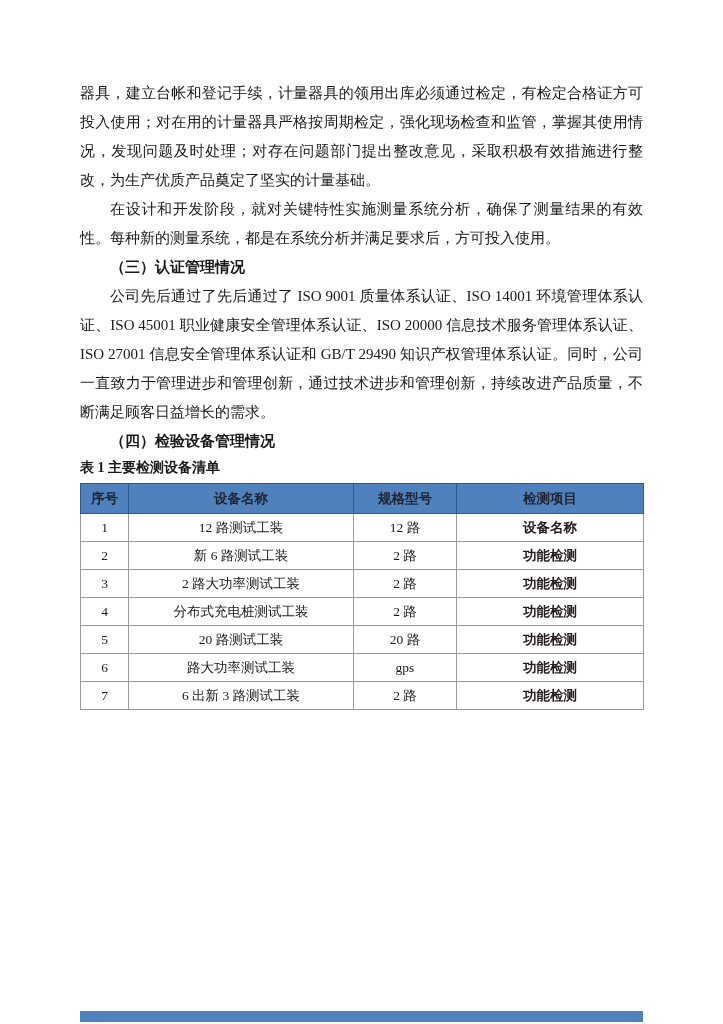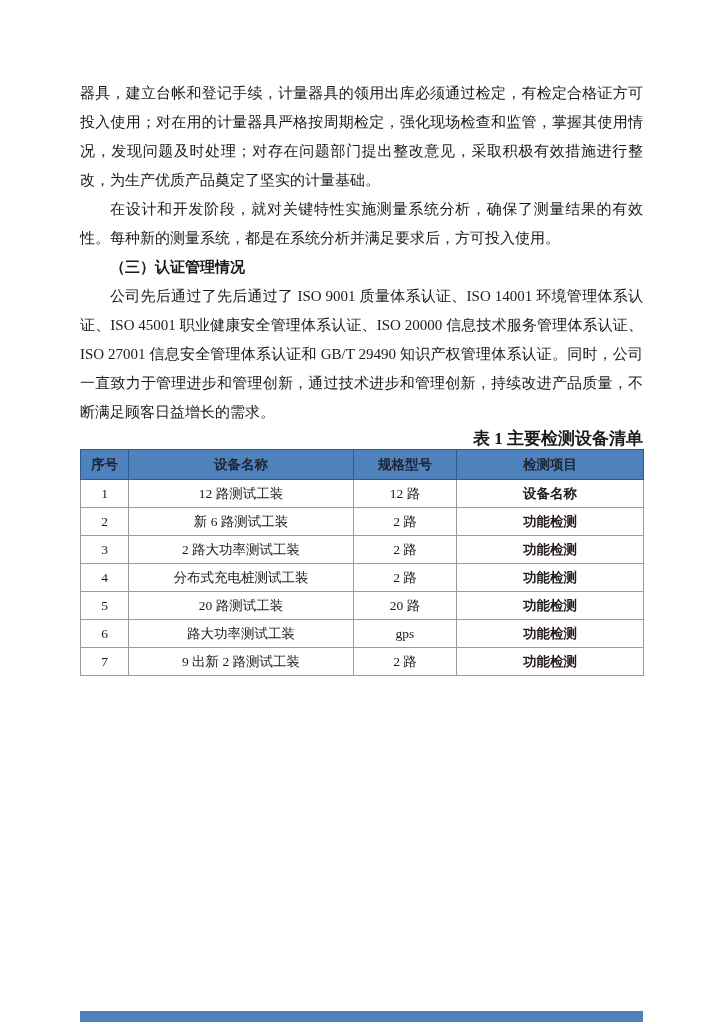--- a/index.html
+++ b/index.html
@@ -25,26 +25,27 @@
     font-size:15px;
     line-height:29px;
     text-align:justify;
     text-justify:inter-ideograph;
     word-break:break-all;
   }
   .indent{text-indent:2em;}
   .heading{font-weight:bold;}
   .tbl-title{
     margin-top:2px;
-    text-align:right;
-    font-size:17px;
+    text-align:left;
+    font-size:14px;
     font-weight:bold;
     line-height:20px;
   }
   table.equip{
+    margin-top:5px;
     width:563px;
     border-collapse:collapse;
     table-layout:fixed;
     font-size:13.5px;
   }
   table.equip th{
     background:var(--header-bg);
     color:#1f2430;
     font-weight:bold;
     height:29px;
@@ -70,20 +71,21 @@
 </style>
 </head>
 <body>
 
 <div class="page">
   <div class="content">
     <p class="para">器具，建立台帐和登记手续，计量器具的领用出库必须通过检定，有检定合格证方可投入使用；对在用的计量器具严格按周期检定，强化现场检查和监管，掌握其使用情况，发现问题及时处理；对存在问题部门提出整改意见，采取积极有效措施进行整改，为生产优质产品奠定了坚实的计量基础。</p>
     <p class="para indent">在设计和开发阶段，就对关键特性实施测量系统分析，确保了测量结果的有效性。每种新的测量系统，都是在系统分析并满足要求后，方可投入使用。</p>
     <p class="para indent heading">（三）认证管理情况</p>
     <p class="para indent">公司先后通过了先后通过了 ISO 9001 质量体系认证、ISO 14001 环境管理体系认证、ISO 45001 职业健康安全管理体系认证、ISO 20000 信息技术服务管理体系认证、ISO 27001 信息安全管理体系认证和 GB/T 29490 知识产权管理体系认证。同时，公司一直致力于管理进步和管理创新，通过技术进步和管理创新，持续改进产品质量，不断满足顾客日益增长的需求。</p>
+    <p class="para indent heading">（四）检验设备管理情况</p>
 
     <div class="tbl-title">表 1 主要检测设备清单</div>
 
     <table class="equip">
       <colgroup>
         <col style="width:48px">
         <col style="width:225px">
         <col style="width:103px">
         <col style="width:187px">
       </colgroup>
@@ -127,21 +129,21 @@
           <td class="em">功能检测</td>
         </tr>
         <tr>
           <td>6</td>
           <td>路大功率测试工装</td>
           <td>gps</td>
           <td class="em">功能检测</td>
         </tr>
         <tr>
           <td>7</td>
-          <td>9 出新 2 路测试工装</td>
+          <td>6 出新 3 路测试工装</td>
           <td>2 路</td>
           <td class="em">功能检测</td>
         </tr>
       </tbody>
     </table>
   </div>
 
   <div class="next-bar"></div>
 </div>
 

